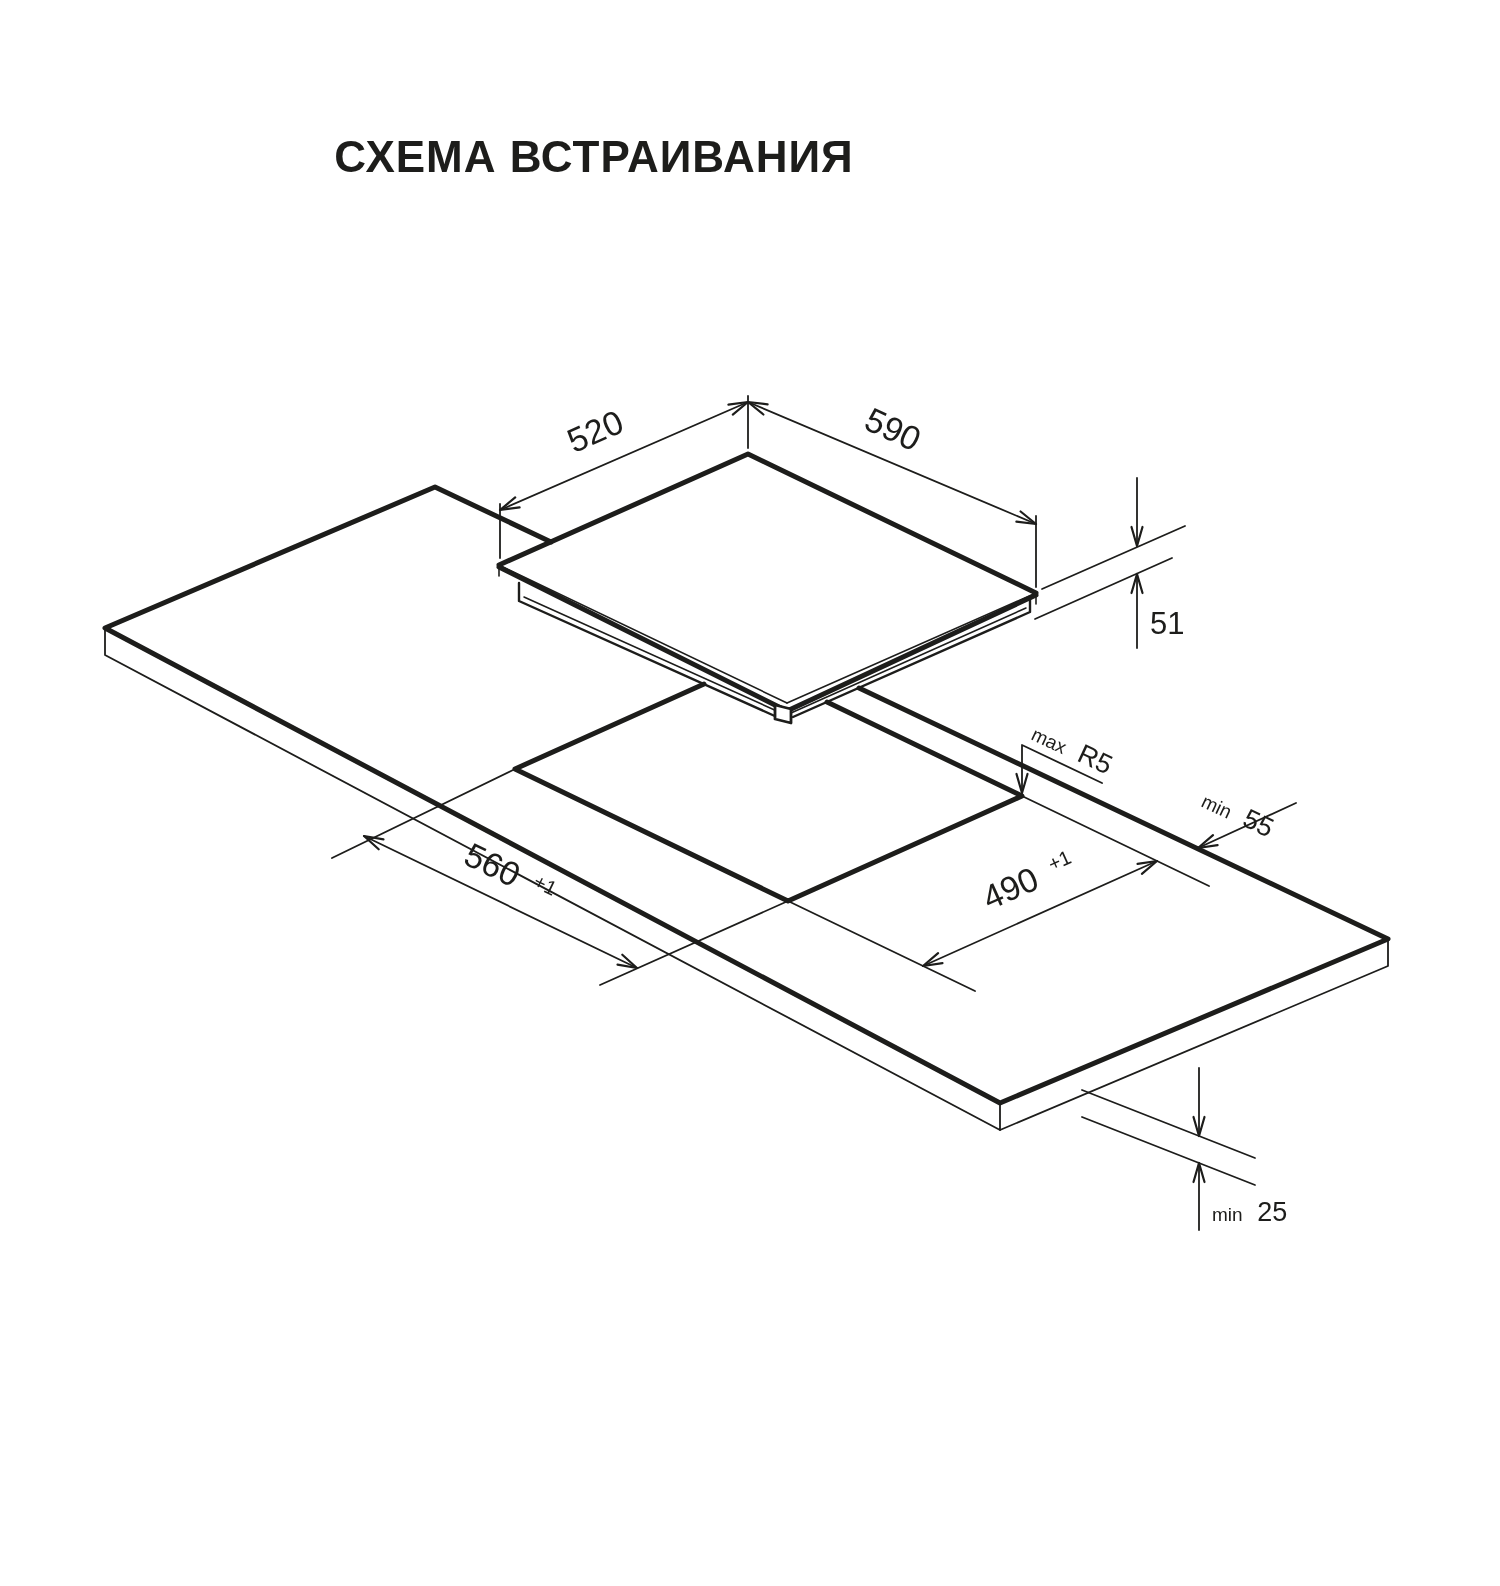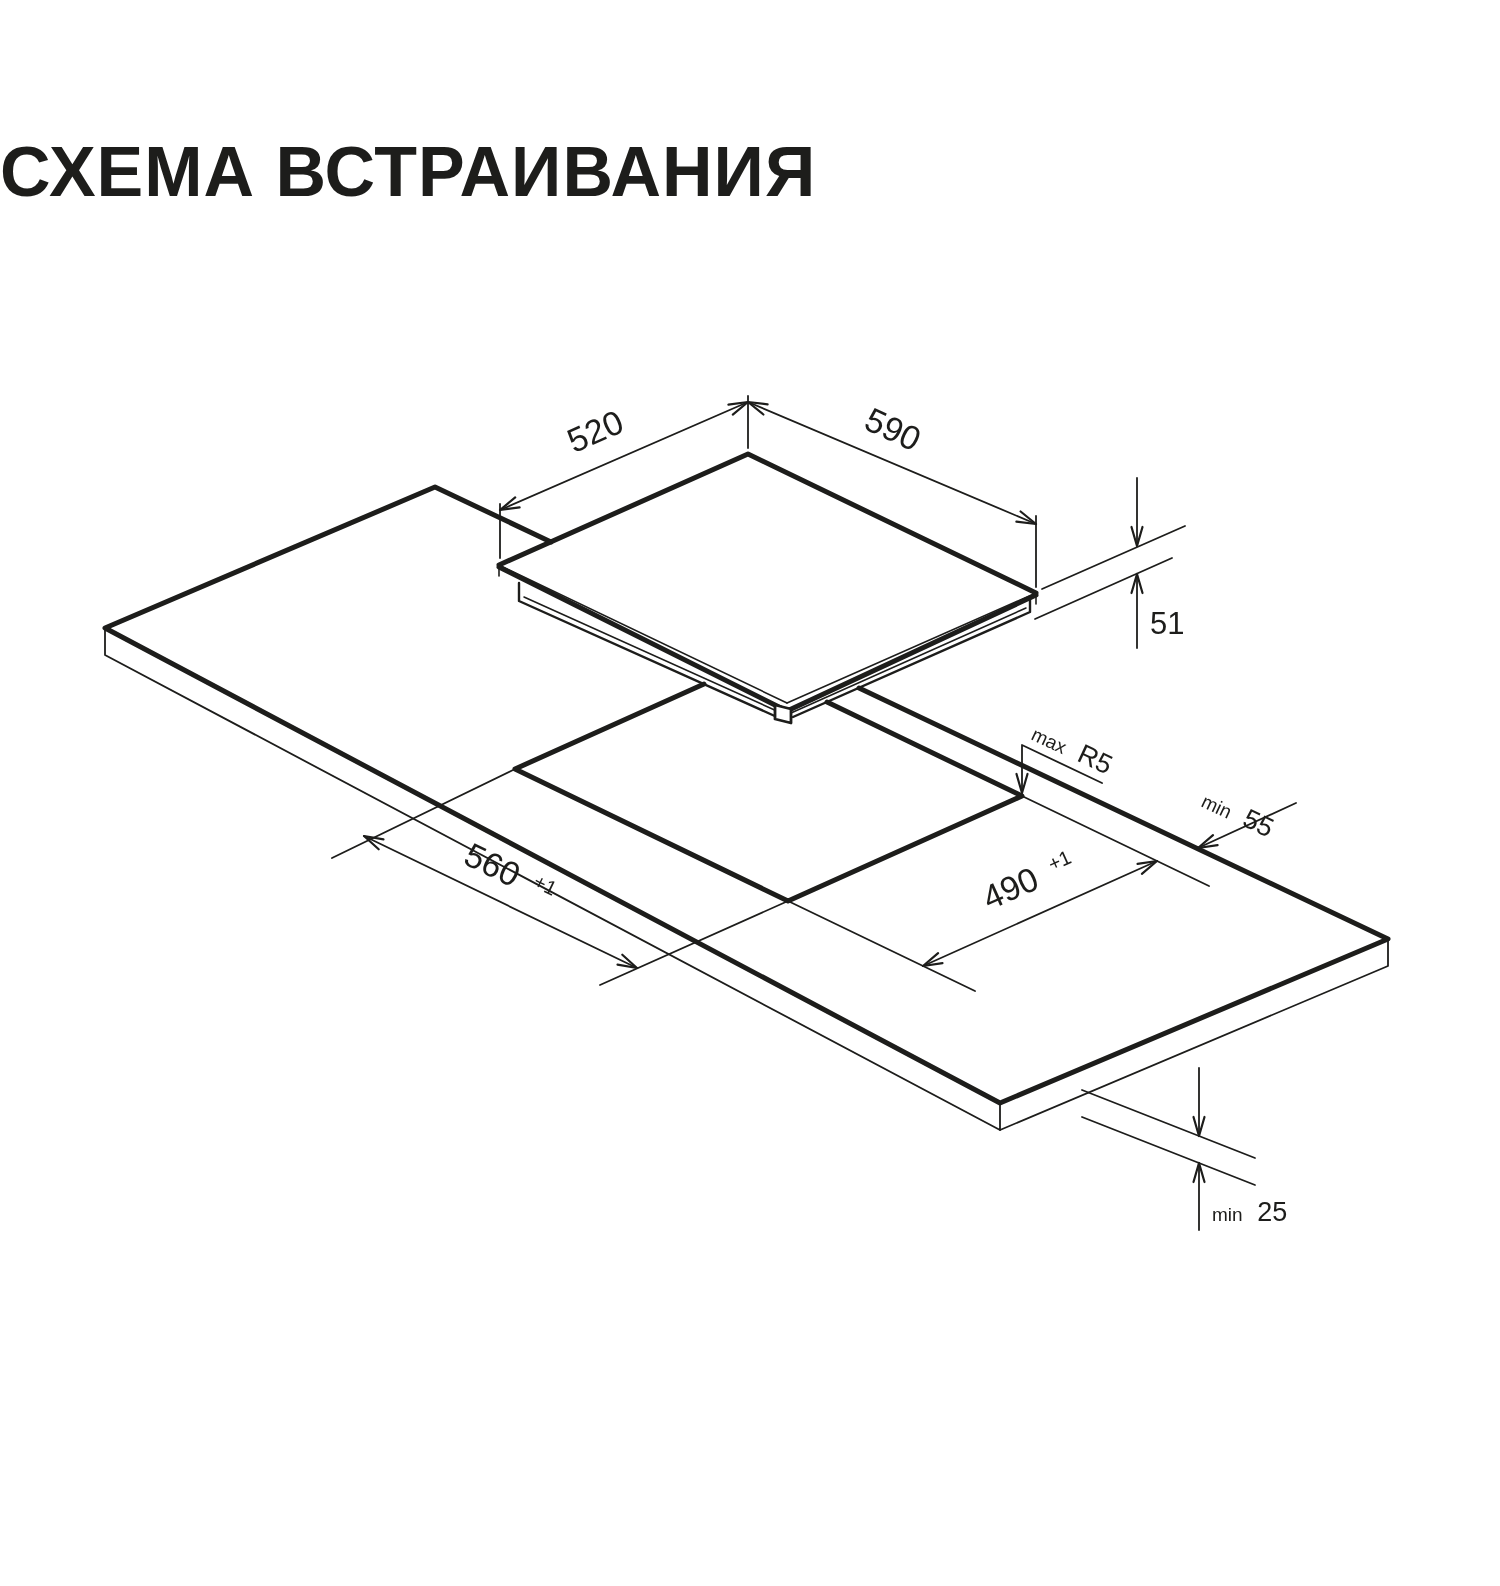--- a/index.html
+++ b/index.html
@@ -4,21 +4,22 @@
 <style>
   html,body{margin:0;padding:0;}
   body{
     width:1500px;height:1586px;position:relative;
     background:#ffffff;
     font-family:"Liberation Sans","DejaVu Sans",sans-serif;
     overflow:hidden;
   }
   .page-title{
     position:absolute;top:132px;left:0;width:1188px;
-    font-size:70px;font-weight:800;letter-spacing:1px;
+    text-align:center;
+    font-size:44px;font-weight:800;letter-spacing:1px;
     color:#1d1d1b;
     font-family:"Liberation Sans","DejaVu Sans",sans-serif;
   }
   svg{position:absolute;top:0;left:0;}
   svg text{font-family:"Liberation Sans","DejaVu Sans",sans-serif;}
 </style>
 </head>
 <body>
 
 <div class="page-title">СХЕМА ВСТРАИВАНИЯ</div>

